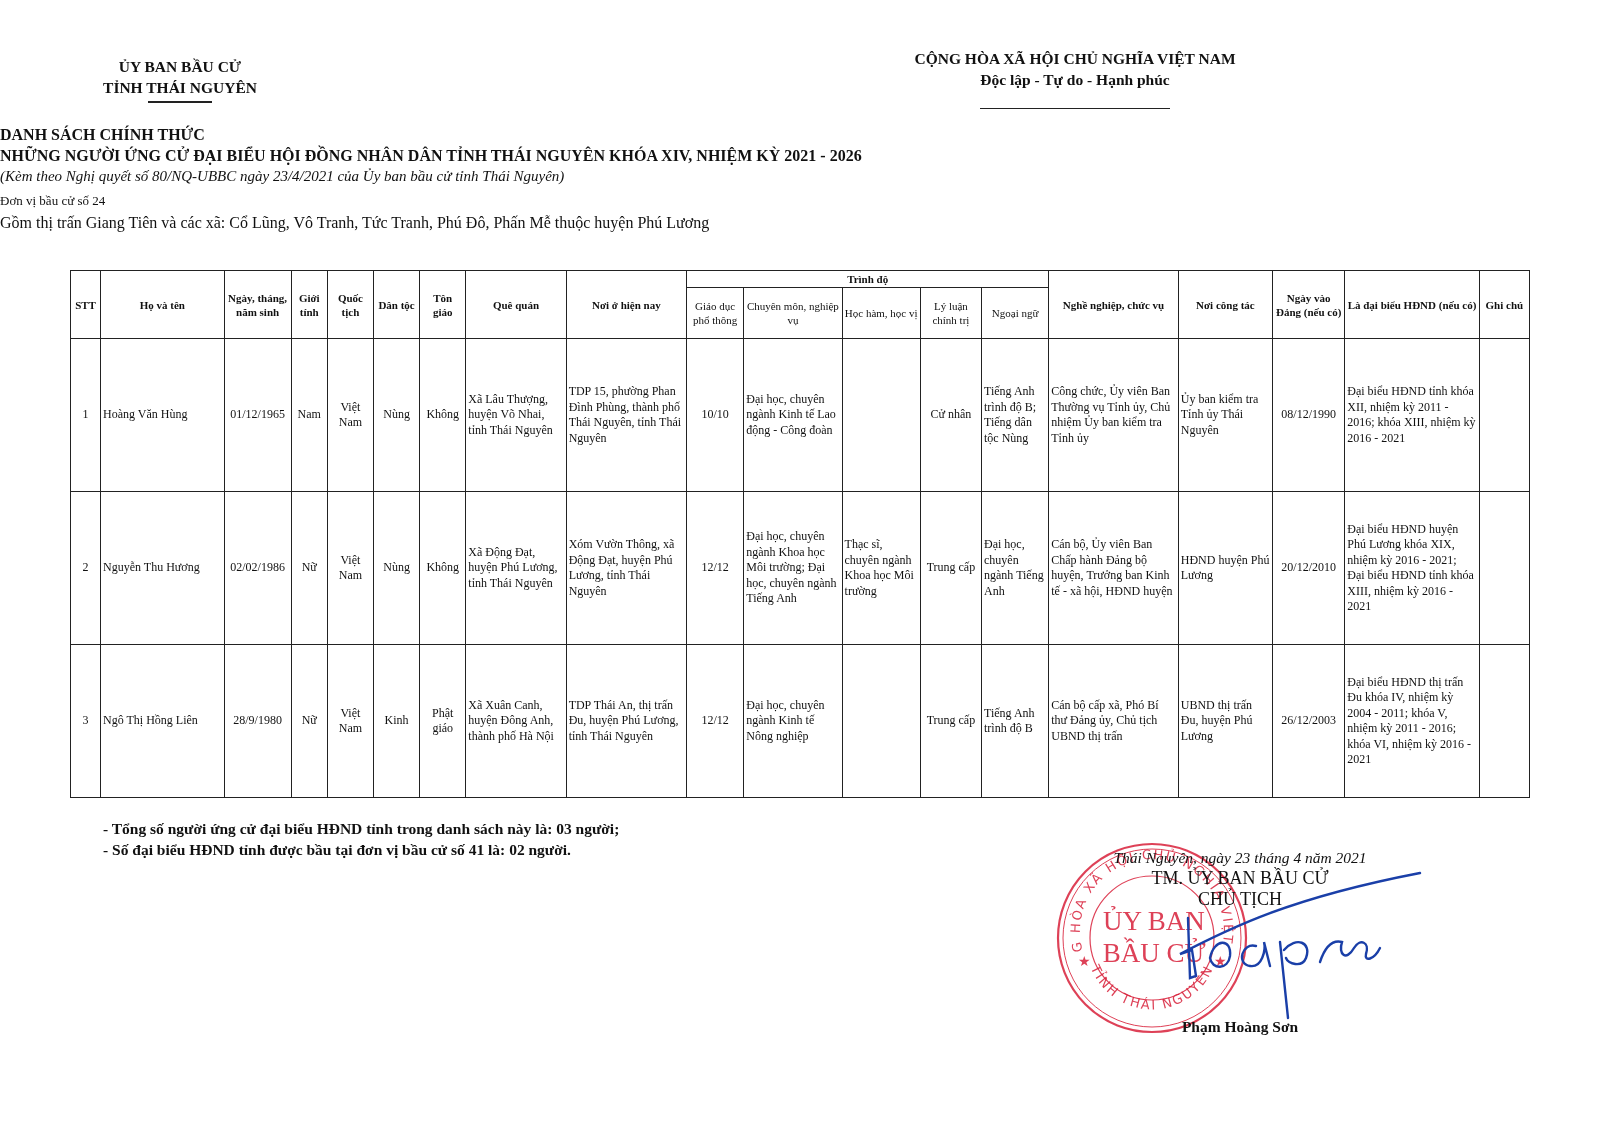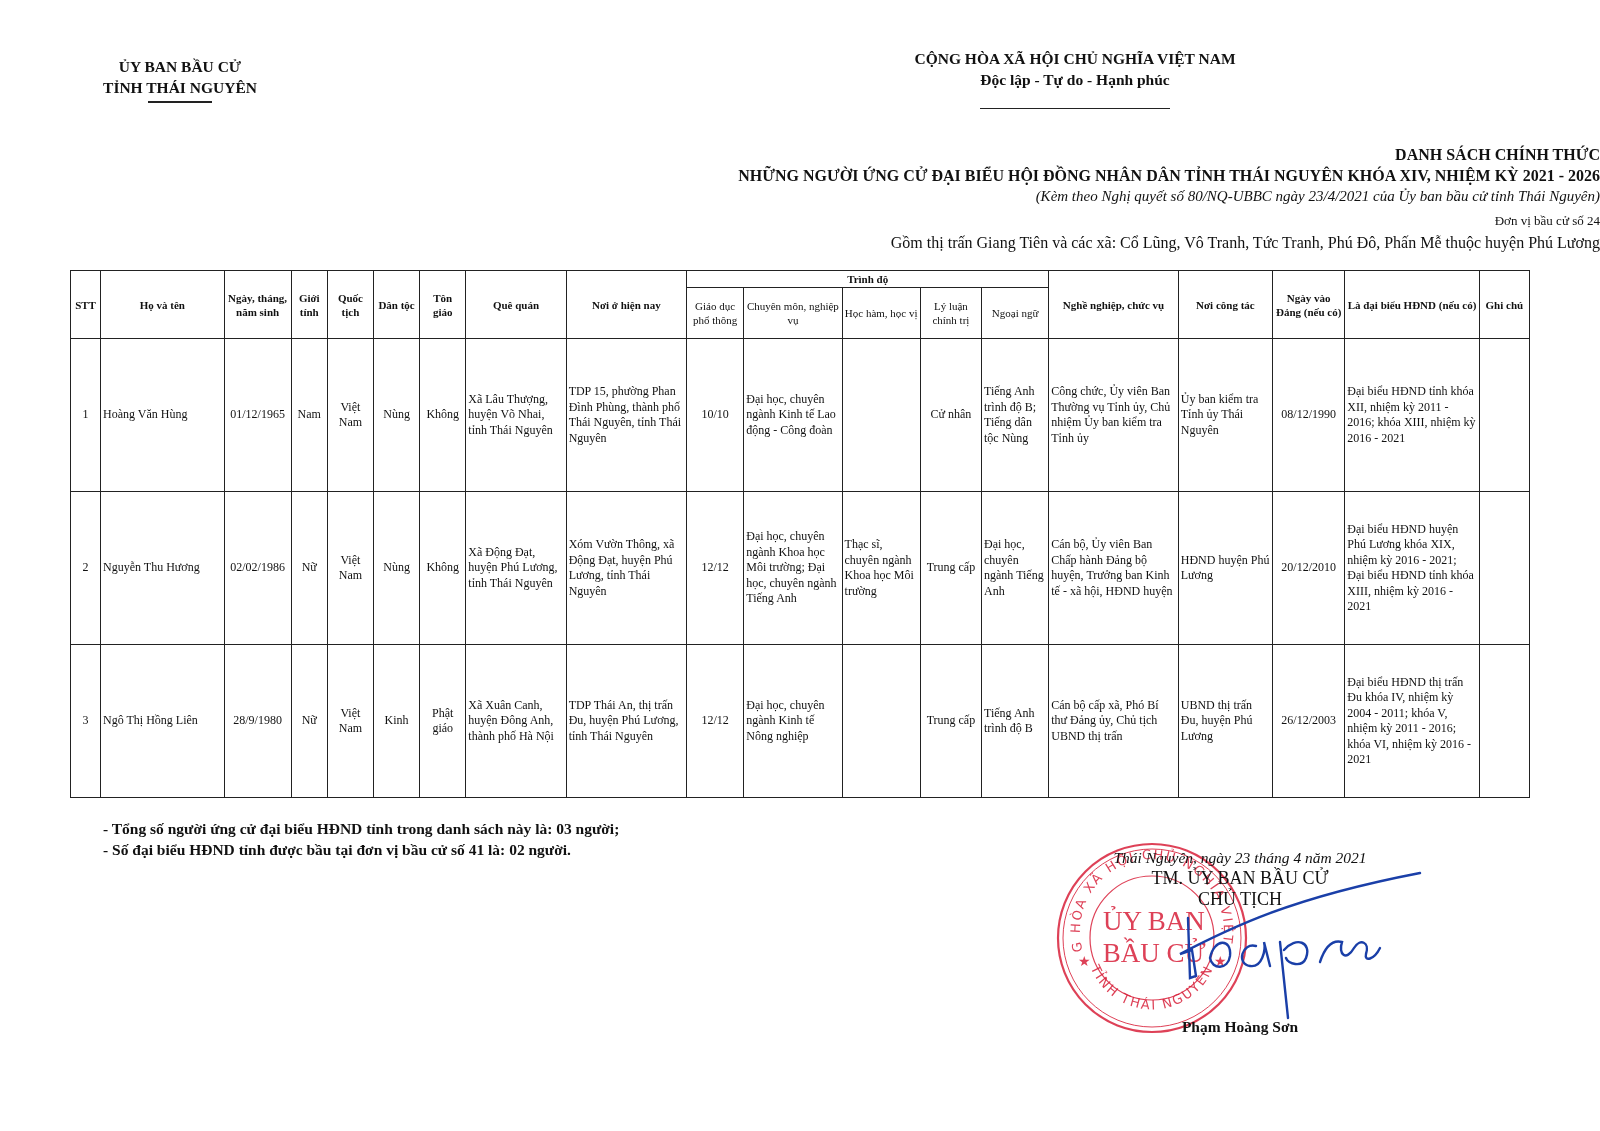--- a/index.html
+++ b/index.html
@@ -1,21 +1,21 @@
 <!DOCTYPE html>
 <html><head>
 <meta charset="utf-8">
 <style>
   html, body { margin:0; padding:0; background:#fff; }
   body { width:1600px; height:1131px; position:relative; overflow:hidden; font-family:"Liberation Serif", "DejaVu Serif", serif; color:#111; }
   .hdr-left { position:absolute; left:95px; top:56px; width:170px; text-align:center; font-weight:bold; font-size:15.5px; line-height:21px; }
   .hdr-left .ul { display:block; width:64px; height:1.5px; background:#222; margin:3px auto 0 auto; }
   .hdr-right { position:absolute; left:900px; top:48px; width:350px; text-align:center; font-weight:bold; font-size:15.5px; line-height:21px; }
   .hdr-right .sub { display:inline-block; border-bottom:1.5px solid #222; padding-bottom:18px; }
-  .title-block { position:absolute; left:0; top:144px; width:1600px; text-align:right; }
+  .title-block { position:absolute; left:0; top:124px; width:1600px; text-align:left; }
   .t1 { font-weight:bold; font-size:16px; line-height:21px; }
   .t2 { font-weight:bold; font-size:16px; line-height:21px; }
   .t3 { font-style:italic; font-size:15px; line-height:20px; }
   .t4 { font-size:13px; line-height:23px; margin-top:3px; }
   .t5 { font-size:16px; line-height:22px; }
   table.main { position:absolute; left:70px; top:270px; border-collapse:collapse; table-layout:fixed; width:1460px; }
   table.main th, table.main td { border:1.3px solid #222; font-size:12px; line-height:15.5px; padding:1px 2px; vertical-align:middle; }
   table.main th { font-weight:bold; text-align:center; font-size:11px; line-height:14px;margin-top:41px; }
   table.main th.normal { font-weight:normal; }
   table.main tr.head1 th { height:14px; }

